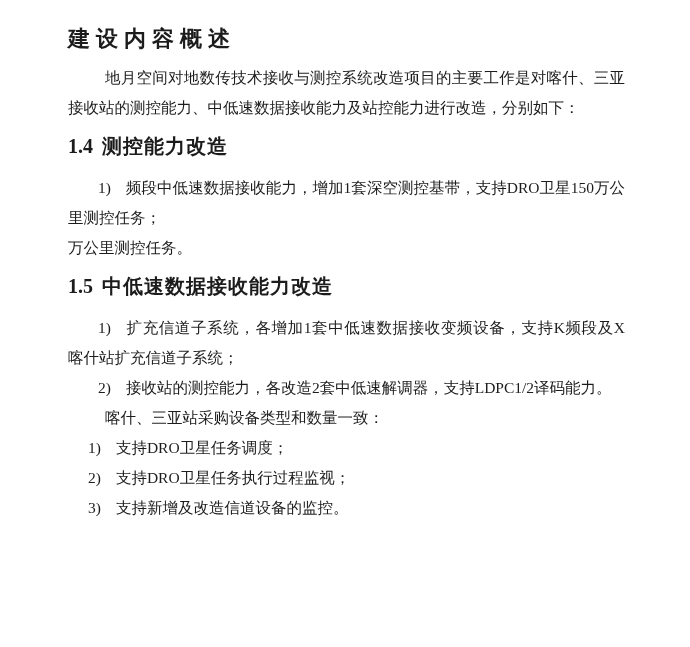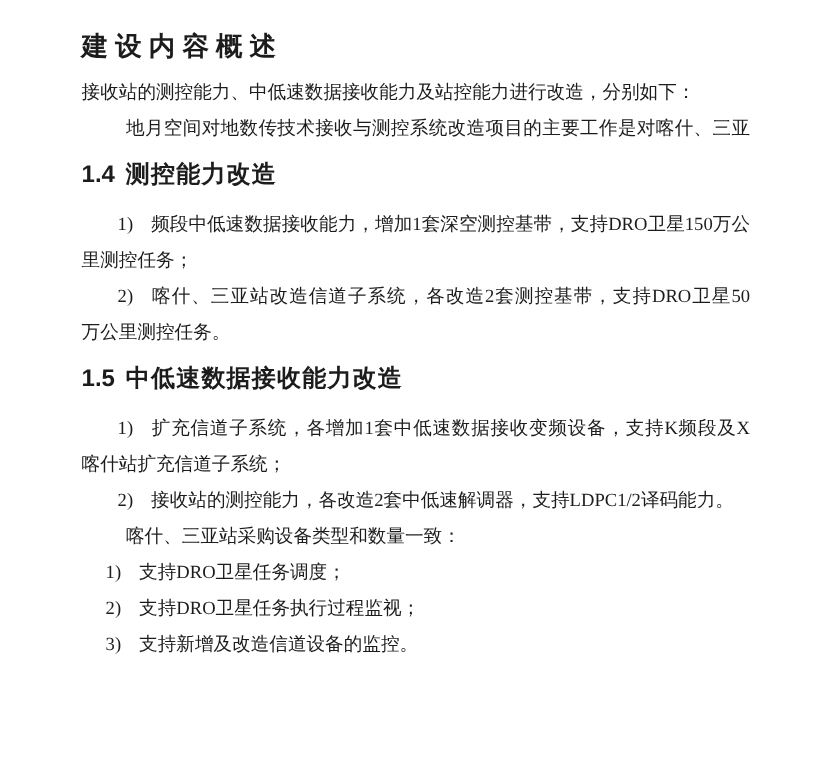--- a/index.html
+++ b/index.html
@@ -39,54 +39,53 @@
     text-align-last: justify;
   }
   .sec-heading {
     margin: 10px 0 14px 0;
     font-size: 20px;
     line-height: 26px;
     font-weight: bold;
     white-space: nowrap;
   }
   .sec-num {
-    font-family: Liberation Sans, sans-serif;
+    font-family: Liberation Serif, serif;
     margin-right: 9px;
   }
   .sec-title {
     font-family: "Liberation Sans", "DejaVu Sans", sans-serif;
     letter-spacing: 1px;
   }
   .num-line { padding-left: 30px; }
   .num-line.tight { padding-left: 20px; }
   .num { margin-right: 15px; }
 </style>
 </head>
 <body>
 
 <div class="page">
 
   <h1 class="doc-title">建设内容概述</h1>
 
   <div class="para">
+    <div class="line indent fill">地月空间对地数传技术接收与测控系统改造项目的主要工作是对喀什、三亚</div>
     <div class="line">接收站的测控能力、中低速数据接收能力及站控能力进行改造，分别如下：</div>
-    <div class="line indent fill">地月空间对地数传技术接收与测控系统改造项目的主要工作是对喀什、三亚</div>
   </div>
 
   <h2 class="sec-heading">
     <span class="sec-num">1.4</span><span class="sec-title">测控能力改造</span>
   </h2>
 
   <div class="para">
     <div class="line num-line fill"><span class="num">1)</span><span>频段中低速数据接收能力，增加1套深空测控基带，支持DRO卫星150万公</span></div>
     <div class="line">里测控任务；</div>
   </div>
 
   <div class="para">
-    <div class="line num-line fill"><span class="num">2)</span><span>喀什、三亚站改造信道子系统，各改造2套测控基带，支持DRO卫星50</span></div>
     <div class="line">万公里测控任务。</div>
   </div>
 
   <h2 class="sec-heading">
     <span class="sec-num">1.5</span><span class="sec-title">中低速数据接收能力改造</span>
   </h2>
 
 
   <div class="para">
     <div class="line num-line fill"><span class="num">1)</span><span>扩充信道子系统，各增加1套中低速数据接收变频设备，支持K频段及X</span></div>

